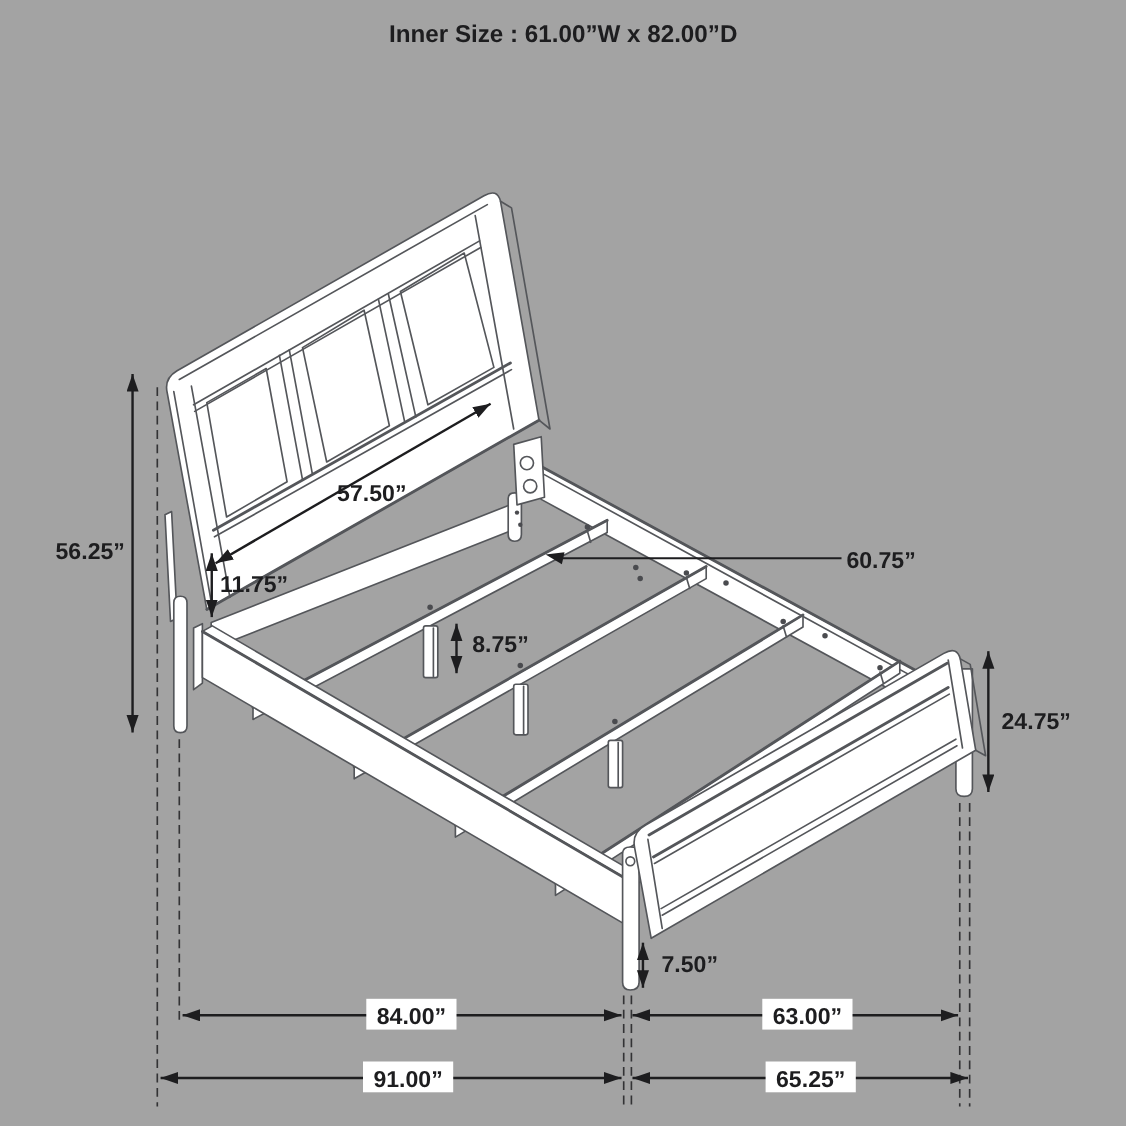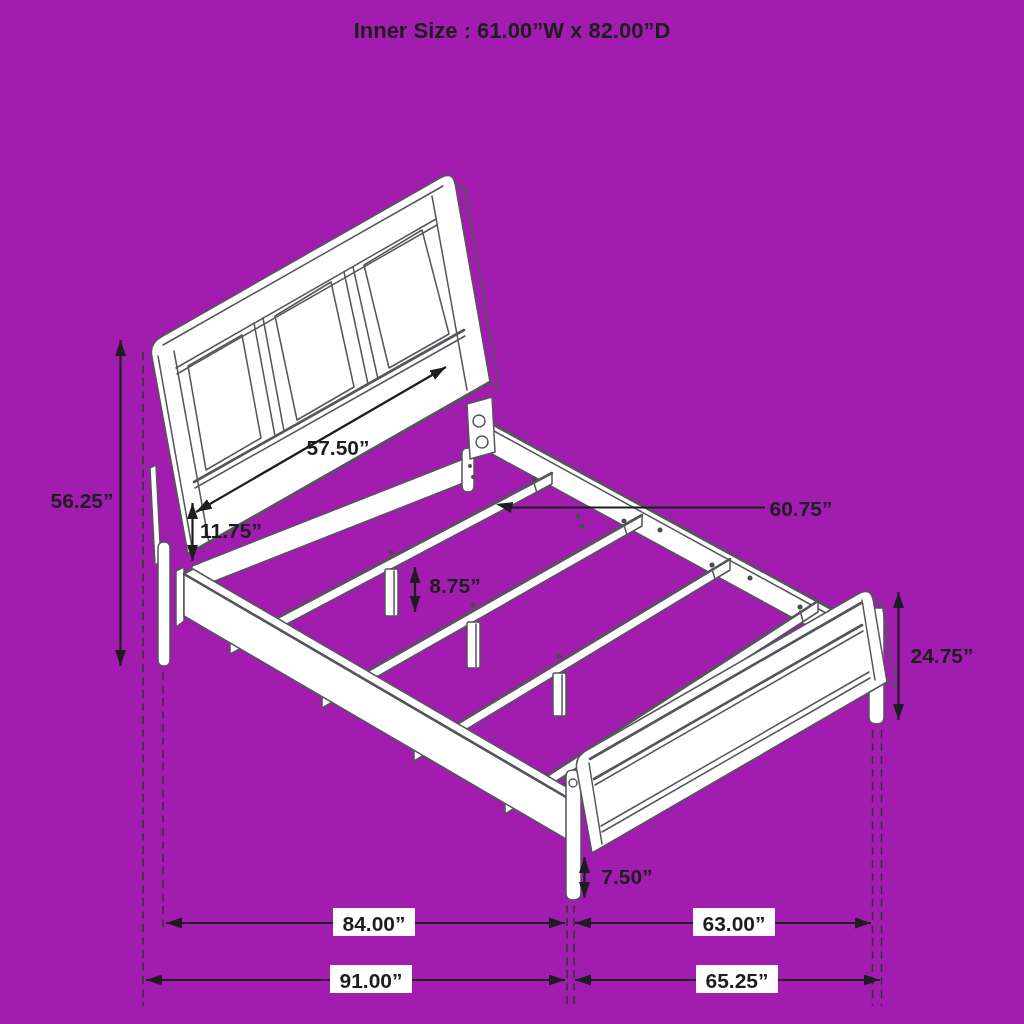--- a/index.html
+++ b/index.html
@@ -1,16 +1,16 @@
 <!DOCTYPE html>
 <html><head>
 <meta charset="utf-8">
 <style>
   html,body{margin:0;padding:0;background:#ffffff;}
-  .stage{width:1024px;height:1024px;position:relative;background:#a21caf;overflow:hidden;}
+  .stage{width:1024px;height:1024px;position:relative;background:#a3a3a3;overflow:hidden;}
   svg{display:block;}
   .ttl{font:bold 22px "Liberation Sans",sans-serif;}
   .lbl{font:bold 21px "Liberation Sans",sans-serif;}
   .fur{stroke:#54565a;stroke-width:1.5;fill:none;stroke-linejoin:round;stroke-linecap:round;}
   .furf{stroke:#54565a;stroke-width:1.5;fill:#ffffff;stroke-linejoin:round;stroke-linecap:round;}
   .thick{stroke-width:2.6;}
   .dim{stroke:#1d1d1f;stroke-width:2.2;fill:none;}
   .dash{stroke:#333335;stroke-width:1.5;fill:none;stroke-dasharray:8 5;}
   .dot{fill:#4a4b4f;stroke:none;}
 </style>

